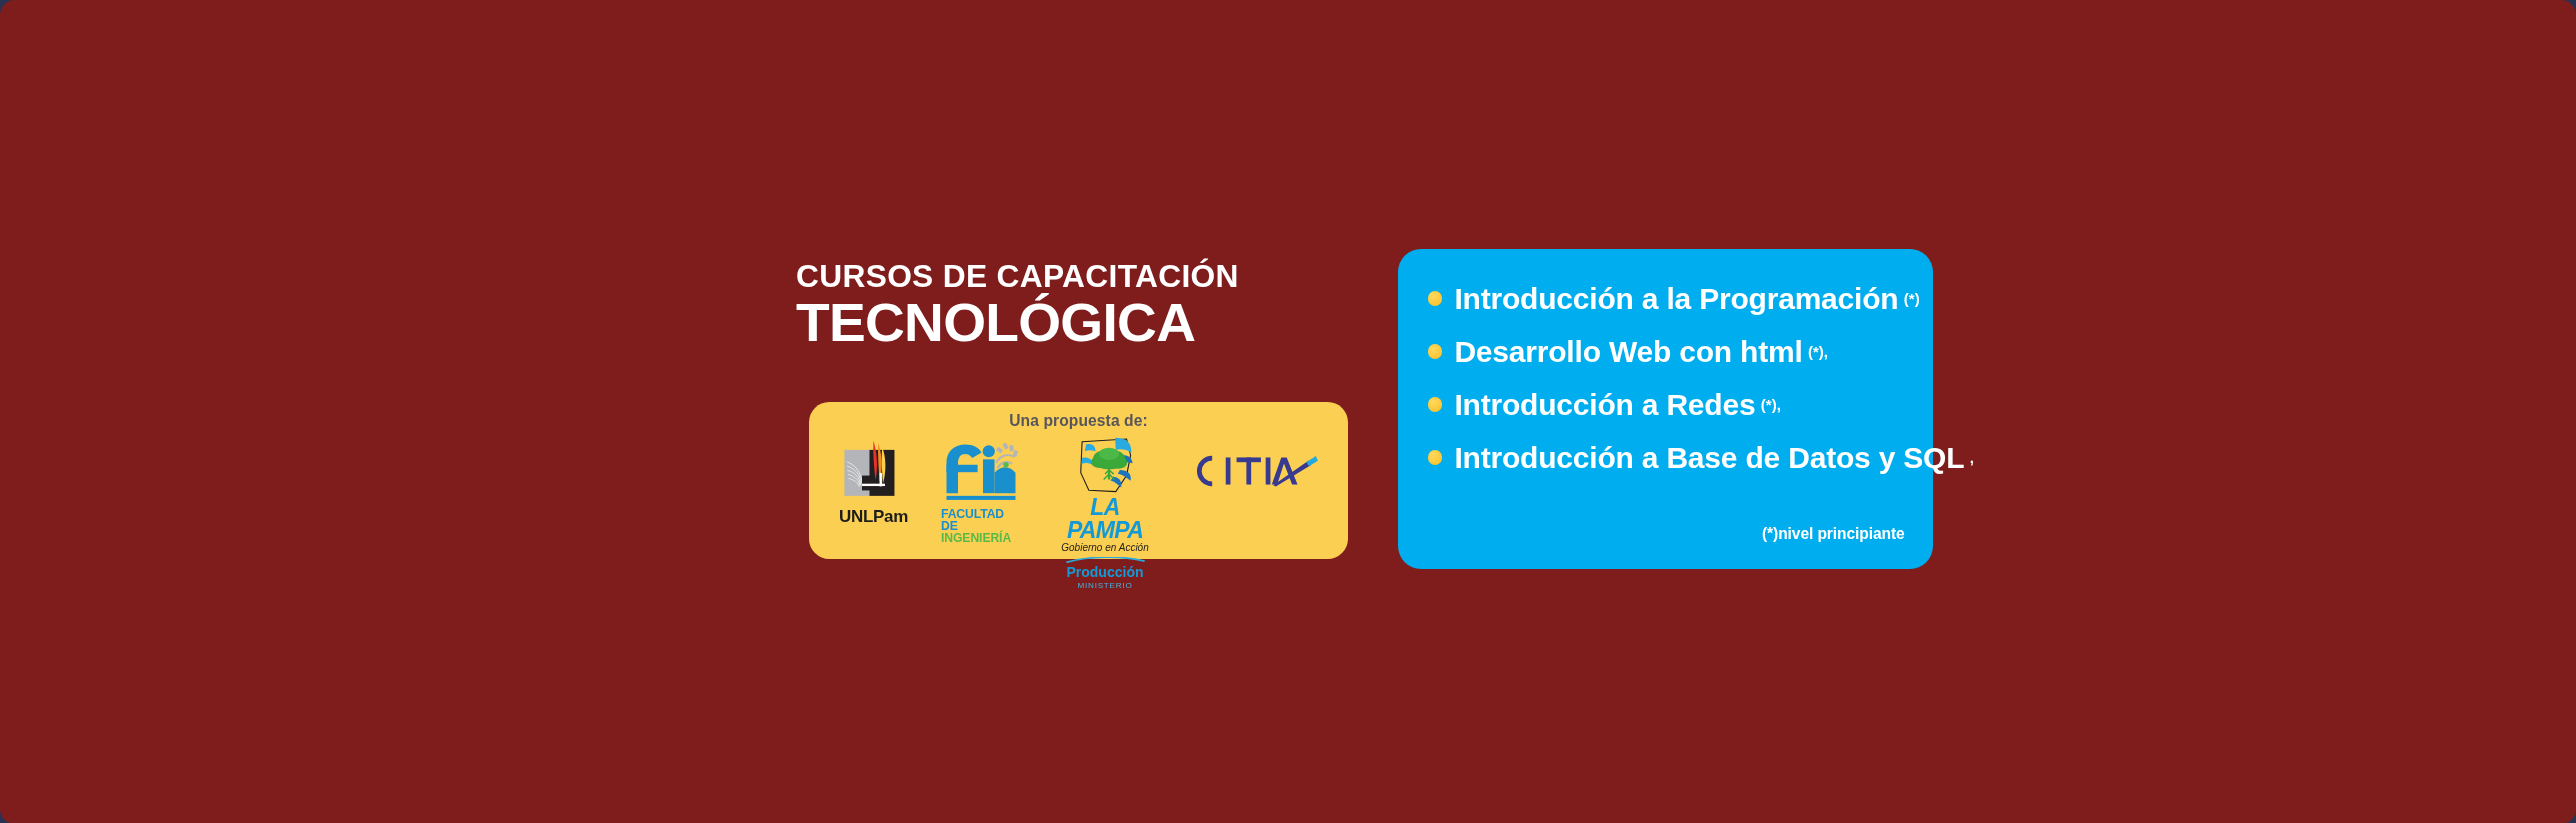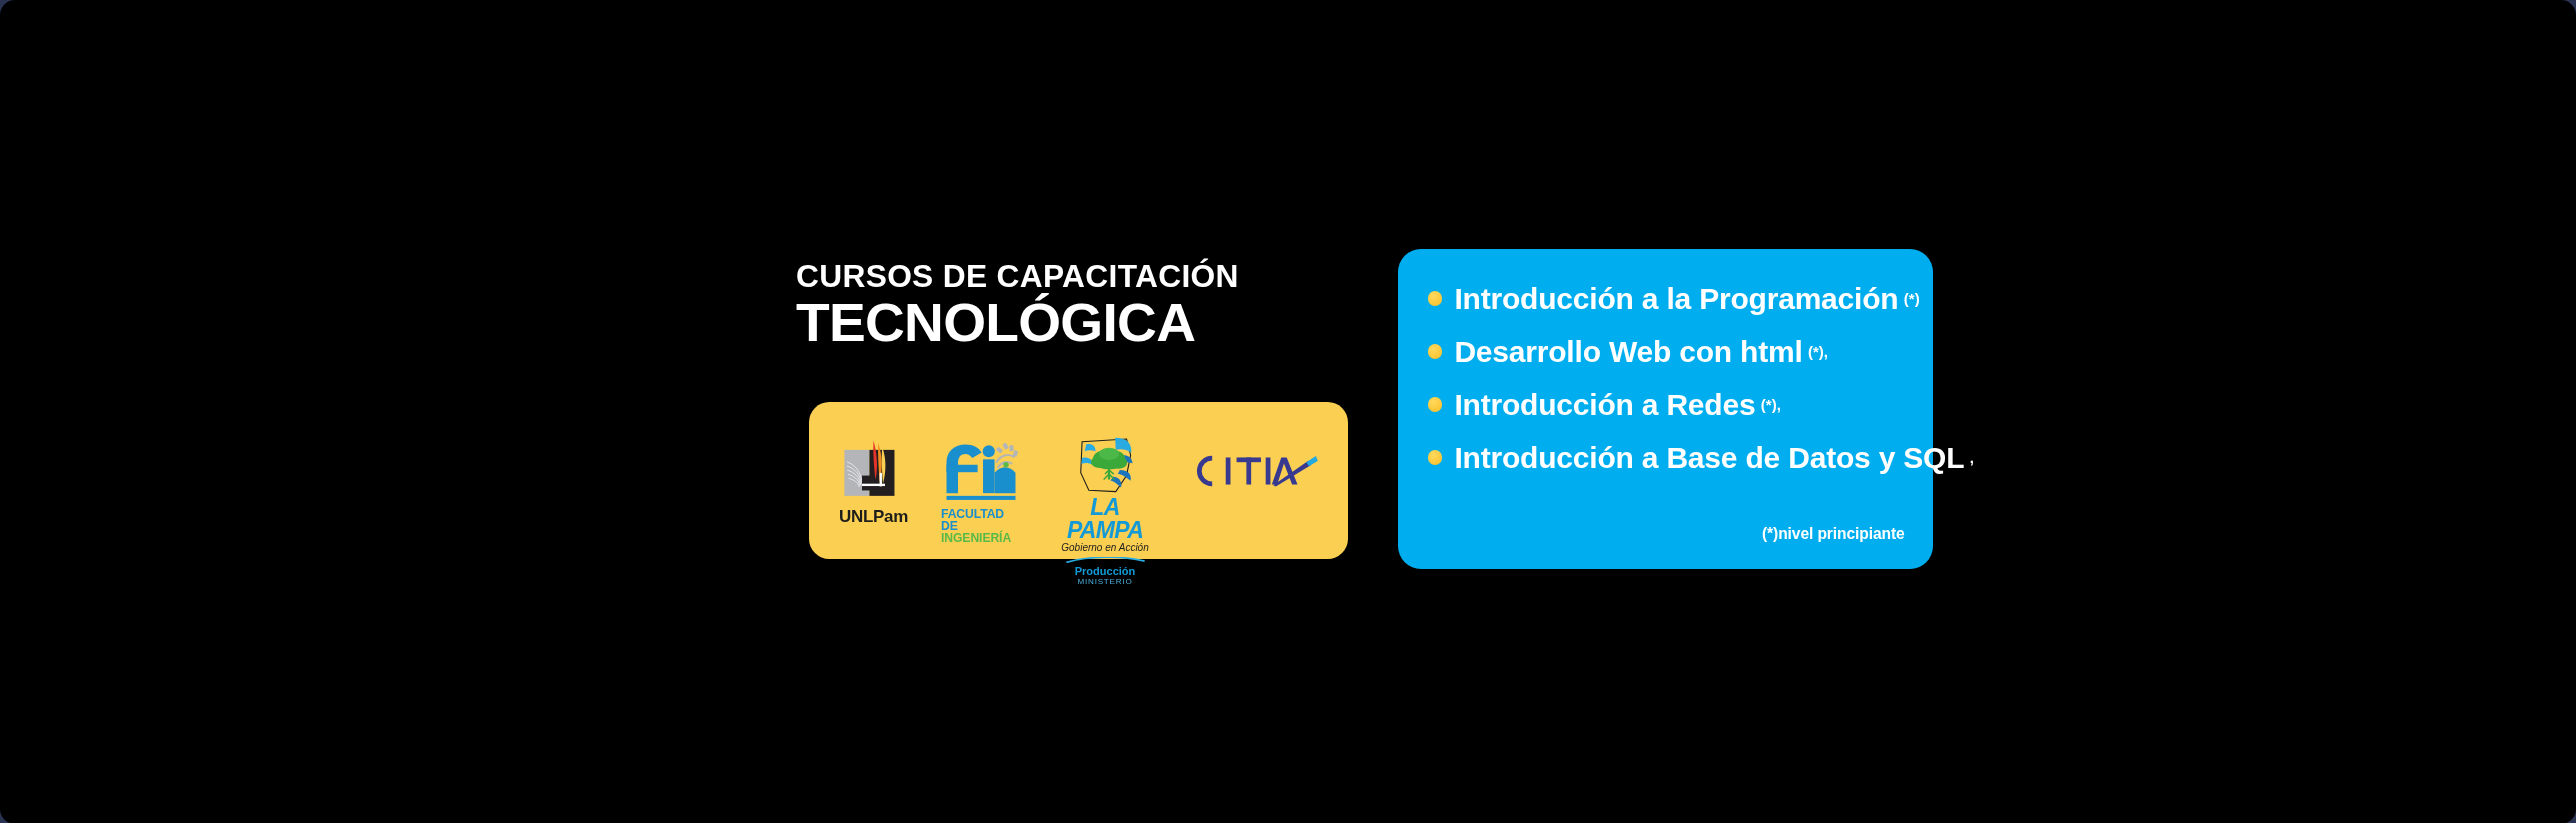--- a/index.html
+++ b/index.html
@@ -9,21 +9,21 @@
     height:824px;
     background:#2b3352;
     font-family:"Liberation Sans", sans-serif;
     overflow:hidden;
   }
 
   #poster {
     position:relative;
     width:2576px;
     height:824px;
-    background:#000000;
+    background:#7f1d1d;
     border-radius:15px;
   }
 
   
   .left-col {
     position:absolute;
     left:796px;
     top:261px;
     width:555px;
   }
@@ -127,21 +127,21 @@
     color:#1d1d1b;
     font-style:italic;
     font-size:10px;
     line-height:1.1;
     margin-top:0.7px;
   }
   .lp-arc { width:81px; height:6.8px; margin:2.7px auto 0; }
   .lp-prod {
     color:#139ad6;
     font-weight:bold;
-    font-size:11px;
+    font-size:14px;
     line-height:1.1;
   }
   .lp-min {
     color:#4ab0dd;
     font-size:8.1px;
     letter-spacing:0.8px;
     line-height:1.2;
   }
 
   
@@ -209,20 +209,21 @@
 
   <div class="left-col">
     <div class="title-block">
       <div class="title-line1">CURSOS DE CAPACITACIÓN</div>
       <div class="title-line2">TECNOLÓGICA</div>
     </div>
   </div>
 
   <div class="logo-panel">
 
+    <div class="propuesta">Una propuesta de:</div>
 
     <div class="logo-row">
 
       <div class="logo-cell unlpam">
         <div class="unlpam-mark">
           <svg viewBox="0 0 110 105" width="75" height="71">
             <rect x="12" y="22" width="37" height="68" fill="#b4b5b9"></rect>
             <rect x="49" y="22" width="37" height="68" fill="#231f20"></rect>
             <path d="M55 8 C60 26 62 46 58 66 C56 50 54 30 55 8 Z" fill="#e63329"></path>
             <path d="M62 12 C68 30 69 50 64 70 C63 52 61 31 62 12 Z" fill="#f28d20"></path>

